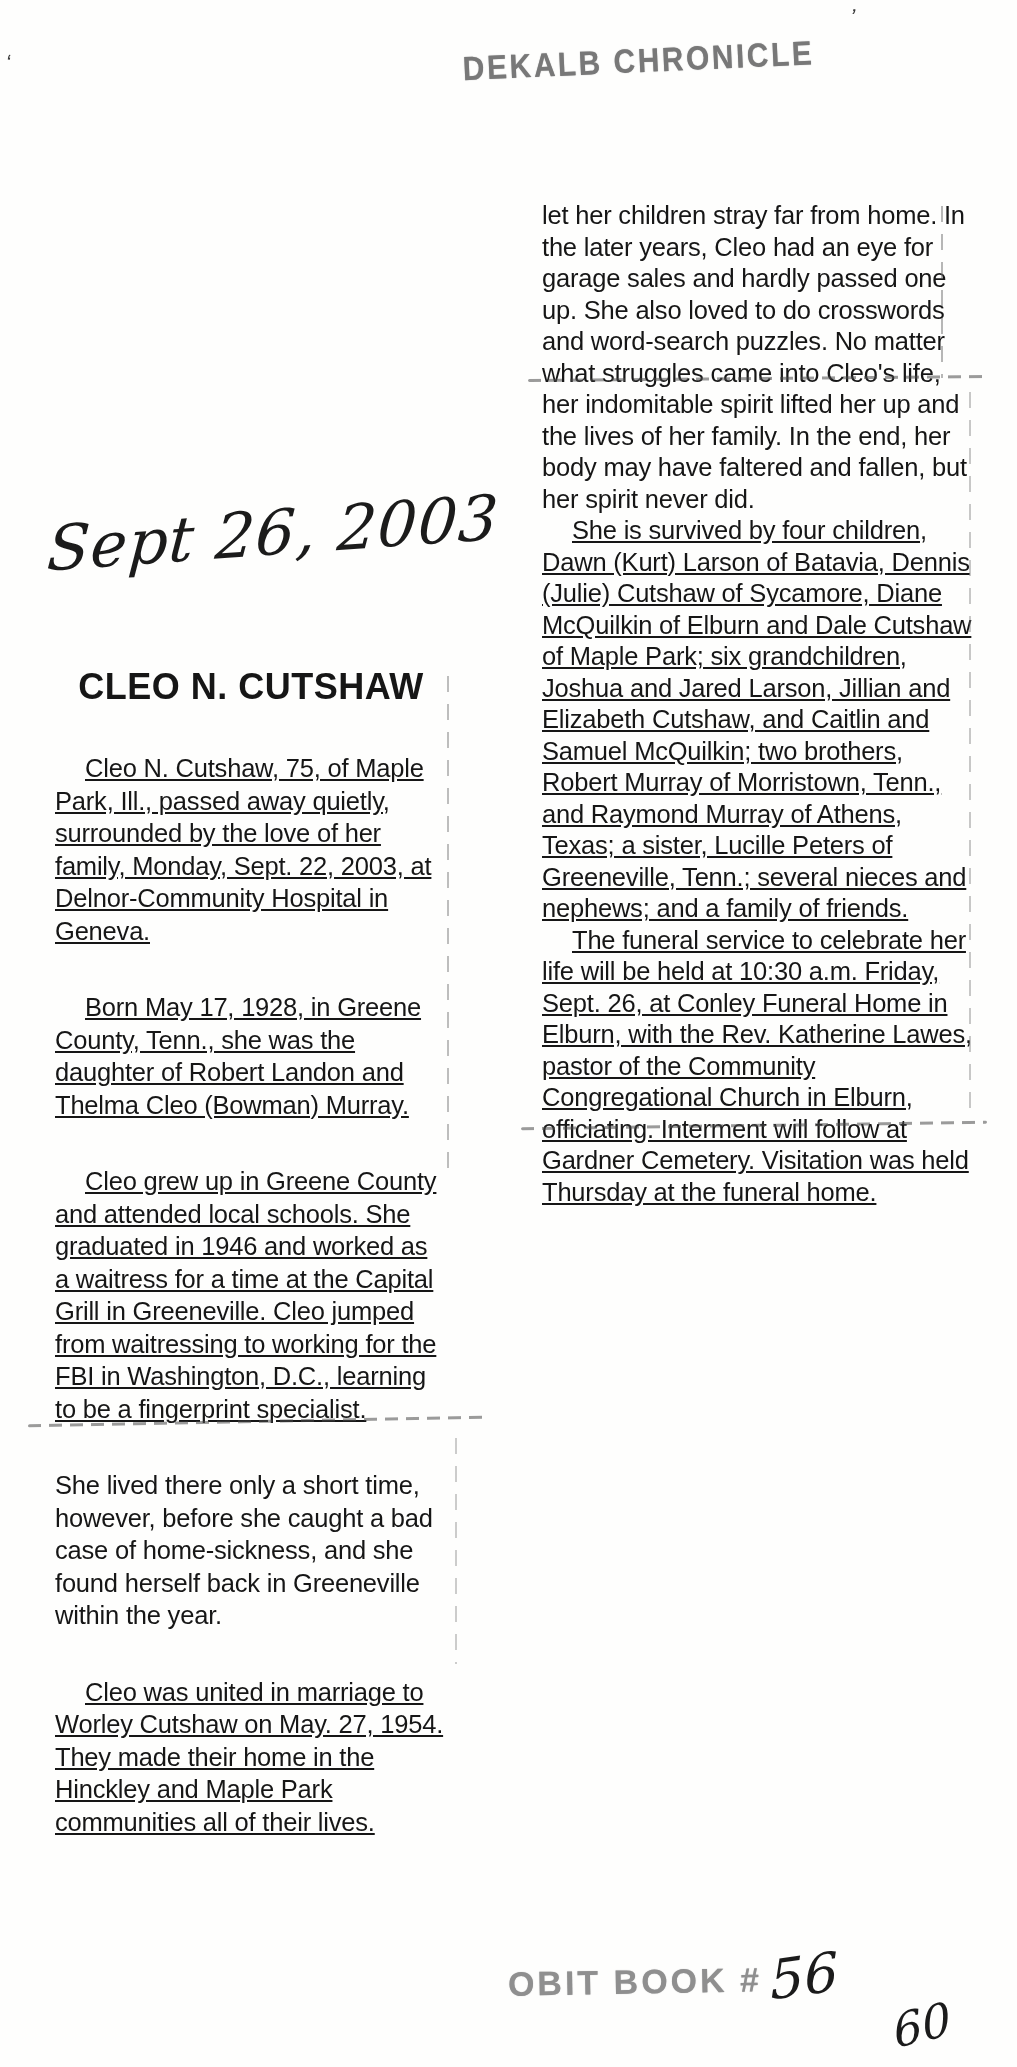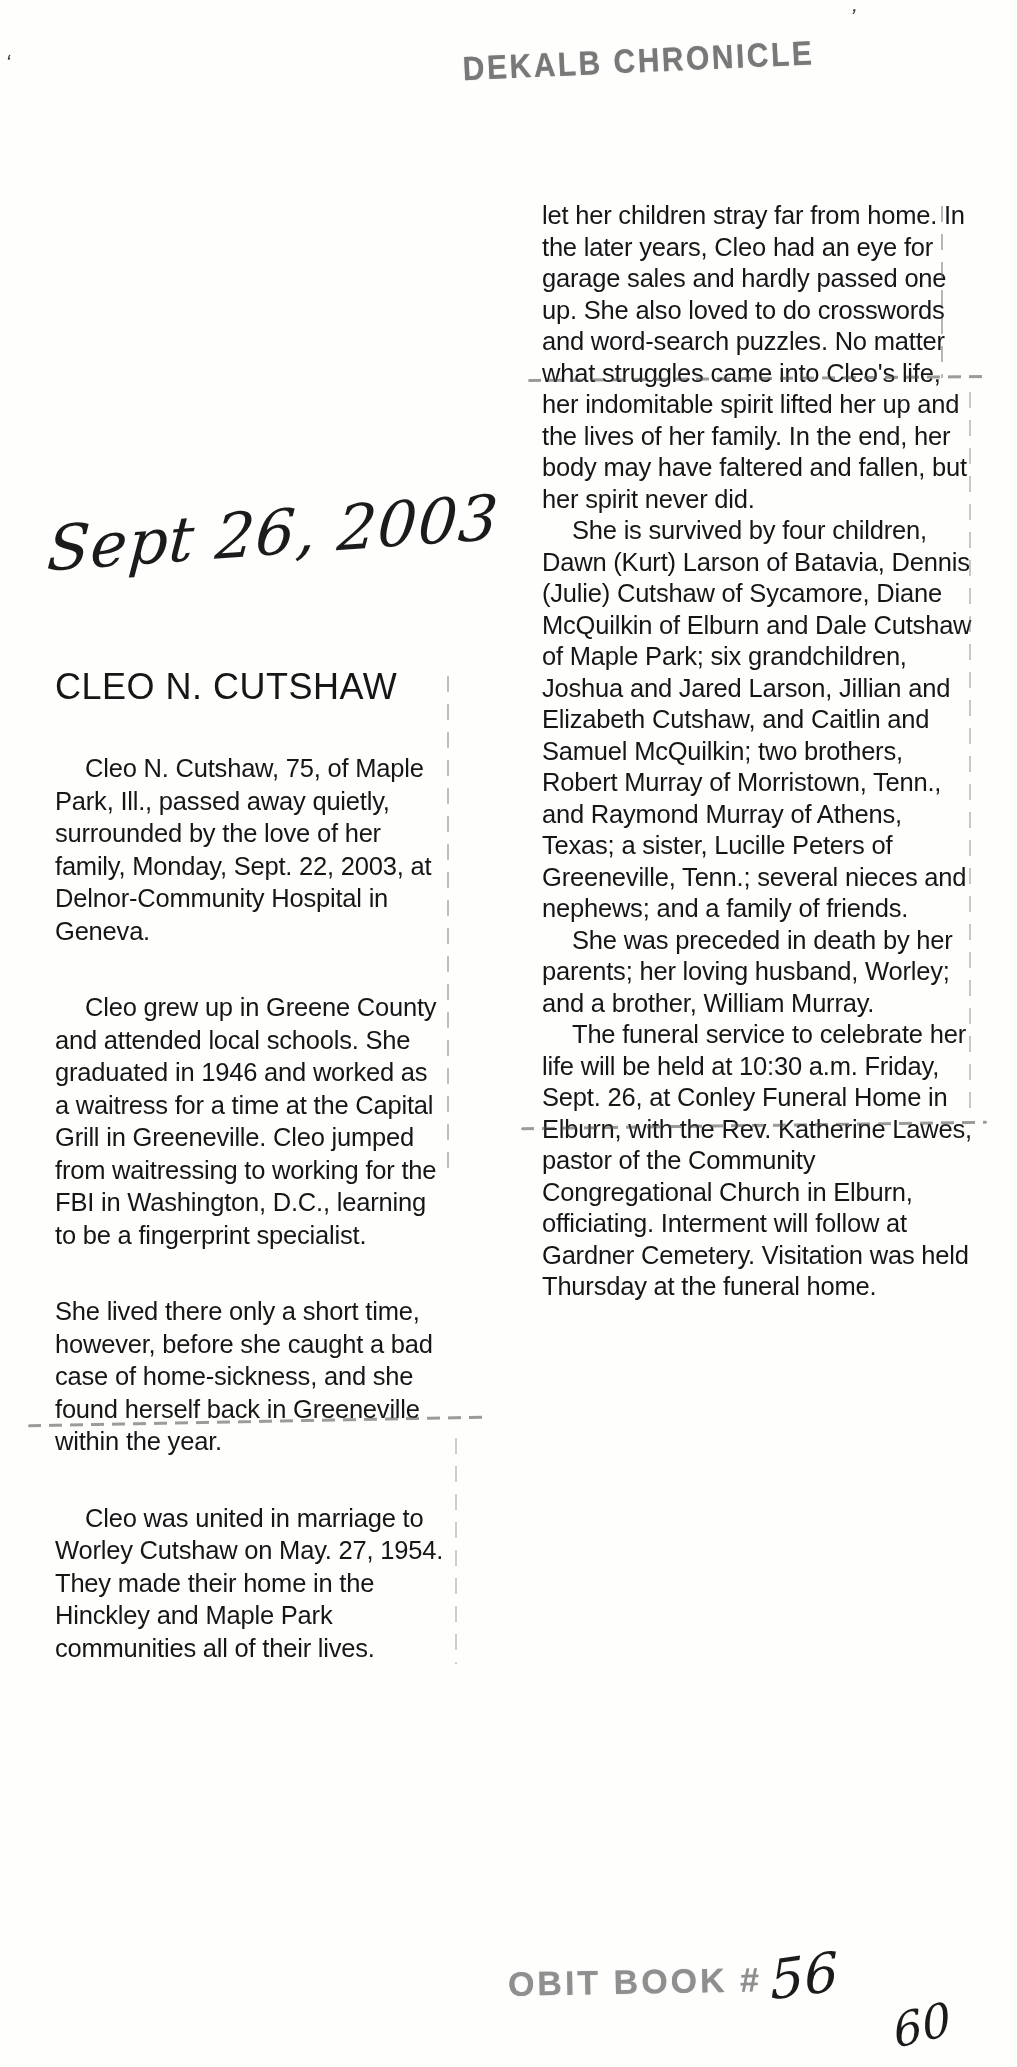--- a/index.html
+++ b/index.html
@@ -40,28 +40,28 @@
     font-size:62px;
     transform:rotate(-4deg) skewX(-8deg);
     transform-origin:left top;
     letter-spacing:1px;
     white-space:nowrap;
   }
 
   
   .col{position:absolute;}
   .col p{margin:0;font-size:25.5px;line-height:32px;letter-spacing:-0.2px;}
-  .col p.ind{text-indent:30px;}
+  .col p.ind{text-indent:30px;text-decoration:underline;}
   .left-col{left:55px;top:666px;width:392px;}
   .left-col p{line-height:32.5px;margin-top:44px;}
   .right-col{left:542px;top:200px;width:438px;}
   .right-col p{line-height:31.5px;}
   .obit-title{
-    font-size:36px;font-weight:normal;letter-spacing:0.5px;
-    text-align:left;margin:0 0 8px 0;
+    font-size:36px;font-weight:bold;letter-spacing:0.5px;
+    text-align:center;margin:0 0 8px 0;
     white-space:nowrap;
   }
 
   
   .seam{
     position:absolute;height:3px;border-radius:2px;
     background:repeating-linear-gradient(90deg,#4a4a4a 0 13px,transparent 13px 21px);
     opacity:.55;
   }
   .seam-r1{left:528px;top:377px;width:462px;transform:rotate(-0.5deg);}
@@ -105,29 +105,29 @@
   <span class="tick tick-left">‘</span>
   <span class="tick tick-right">’</span>
 
   <div class="masthead">DEKALB CHRONICLE</div>
 
   <div class="hand hand-date">Sept 26, 2003</div>
 
   <div class="col left-col">
     <h1 class="obit-title">CLEO N. CUTSHAW</h1>
     <p class="ind">Cleo N. Cutshaw, 75, of Maple Park, Ill., passed away quietly, surrounded by the love of her family, Monday, Sept. 22, 2003, at Delnor-Community Hospital in Geneva.</p>
+    <p class="ind">Born May 17, 1928, in Greene County, Tenn., she was the daughter of Robert Landon and Thelma Cleo (Bowman) Murray.</p>
     <p class="ind">Cleo grew up in Greene County and attended local schools. She graduated in 1946 and worked as a waitress for a time at the Capital Grill in Greeneville. Cleo jumped from waitressing to working for the FBI in Washington, D.C., learning to be a fingerprint specialist.</p>
     <p>She lived there only a short time, however, before she caught a bad case of home-sickness, and she found herself back in Greeneville within the year.</p>
     <p class="ind">Cleo was united in marriage to Worley Cutshaw on May. 27, 1954. They made their home in the Hinckley and Maple Park communities all of their lives.</p>
   </div>
 
   <div class="col right-col">
     <p>let her children stray far from home. In the later years, Cleo had an eye for garage sales and hardly passed one up. She also loved to do crosswords and word-search puzzles. No matter what struggles came into Cleo's life, her indomitable spirit lifted her up and the lives of her family. In the end, her body may have faltered and fallen, but her spirit never did.</p>
     <p class="ind">She is survived by four children, Dawn (Kurt) Larson of Batavia, Dennis (Julie) Cutshaw of Sycamore, Diane McQuilkin of Elburn and Dale Cutshaw of Maple Park; six grandchildren, Joshua and Jared Larson, Jillian and Elizabeth Cutshaw, and Caitlin and Samuel McQuilkin; two brothers, Robert Murray of Morristown, Tenn., and Raymond Murray of Athens, Texas; a sister, Lucille Peters of Greeneville, Tenn.; several nieces and nephews; and a family of friends.</p>
-    <p class="ind">She was preceded in death by her parents; her loving husband, Worley; and a brother, William Murray.</p>
     <p class="ind">The funeral service to celebrate her life will be held at 10:30 a.m. Friday, Sept. 26, at Conley Funeral Home in Elburn, with the Rev. Katherine Lawes, pastor of the Community Congregational Church in Elburn, officiating. Interment will follow at Gardner Cemetery. Visitation was held Thursday at the funeral home.</p>
   </div>
 
   <div class="seam seam-r1"></div>
   <div class="seam seam-r2"></div>
   <div class="seam seam-l1"></div>
 
   <div class="vedge vedge-left-col"></div>
   <div class="vedge vedge-left-col2"></div>
   <div class="vedge vedge-right-top"></div>

